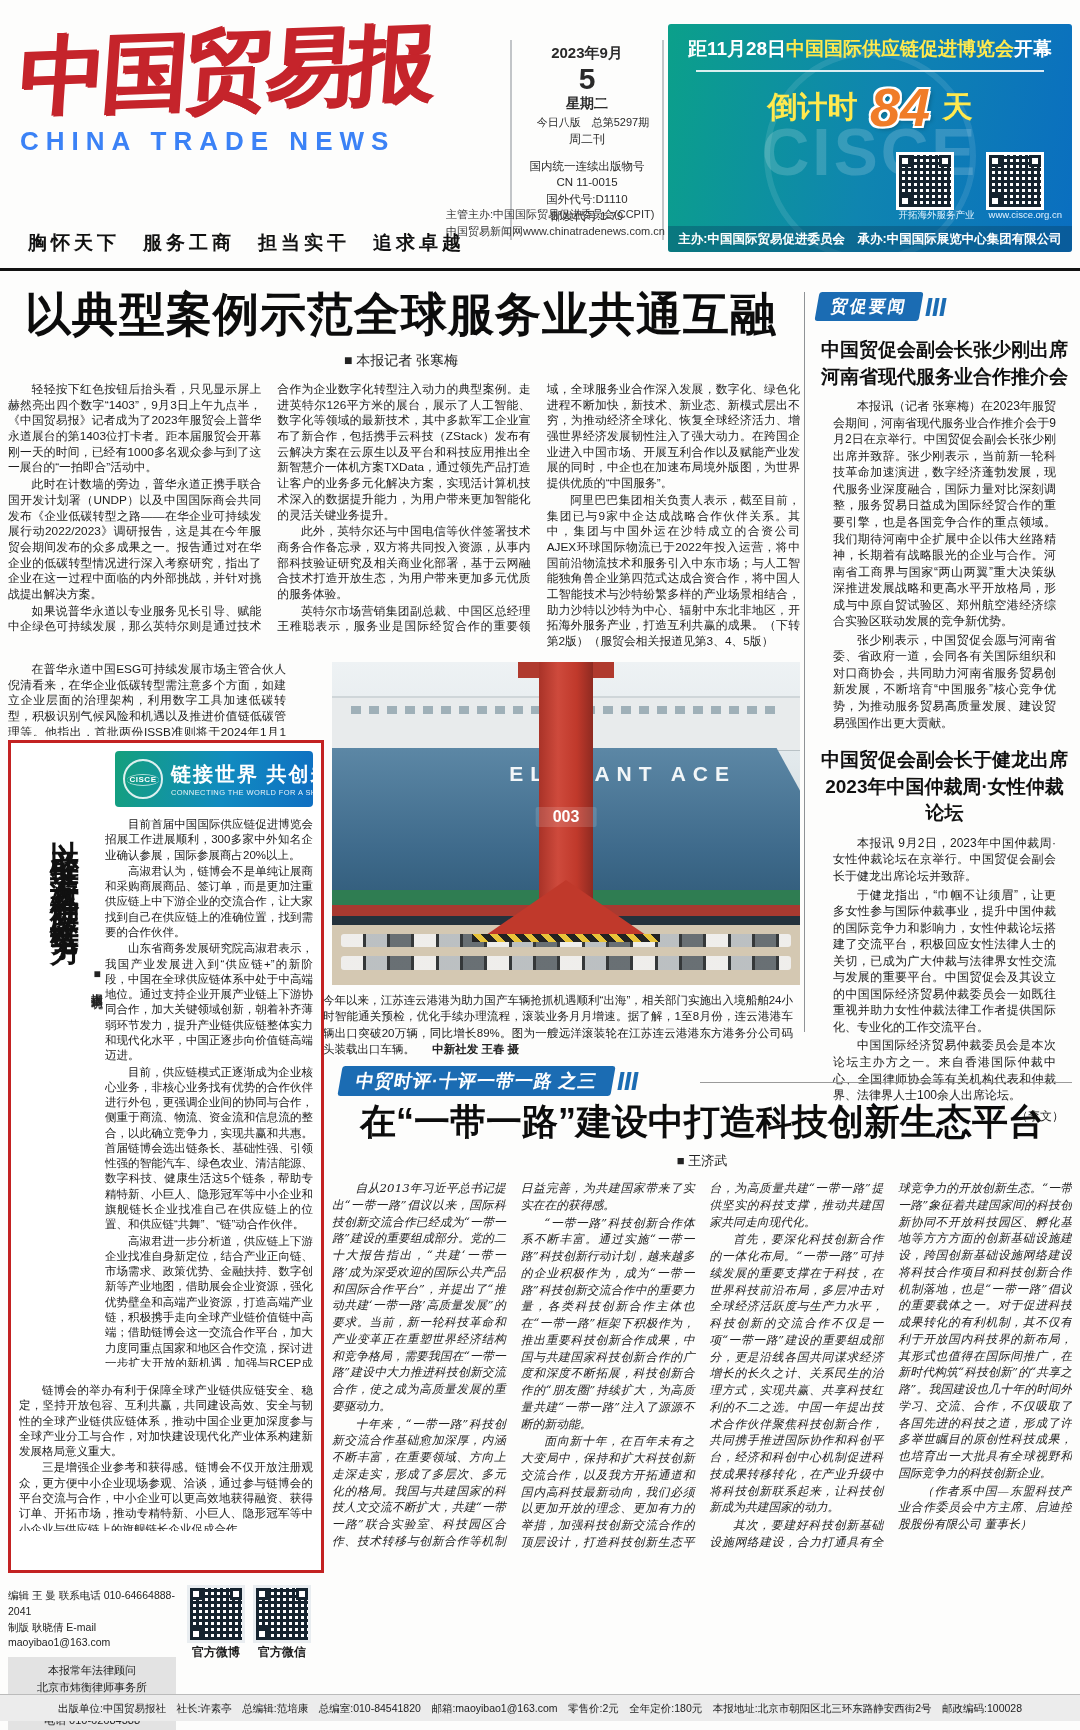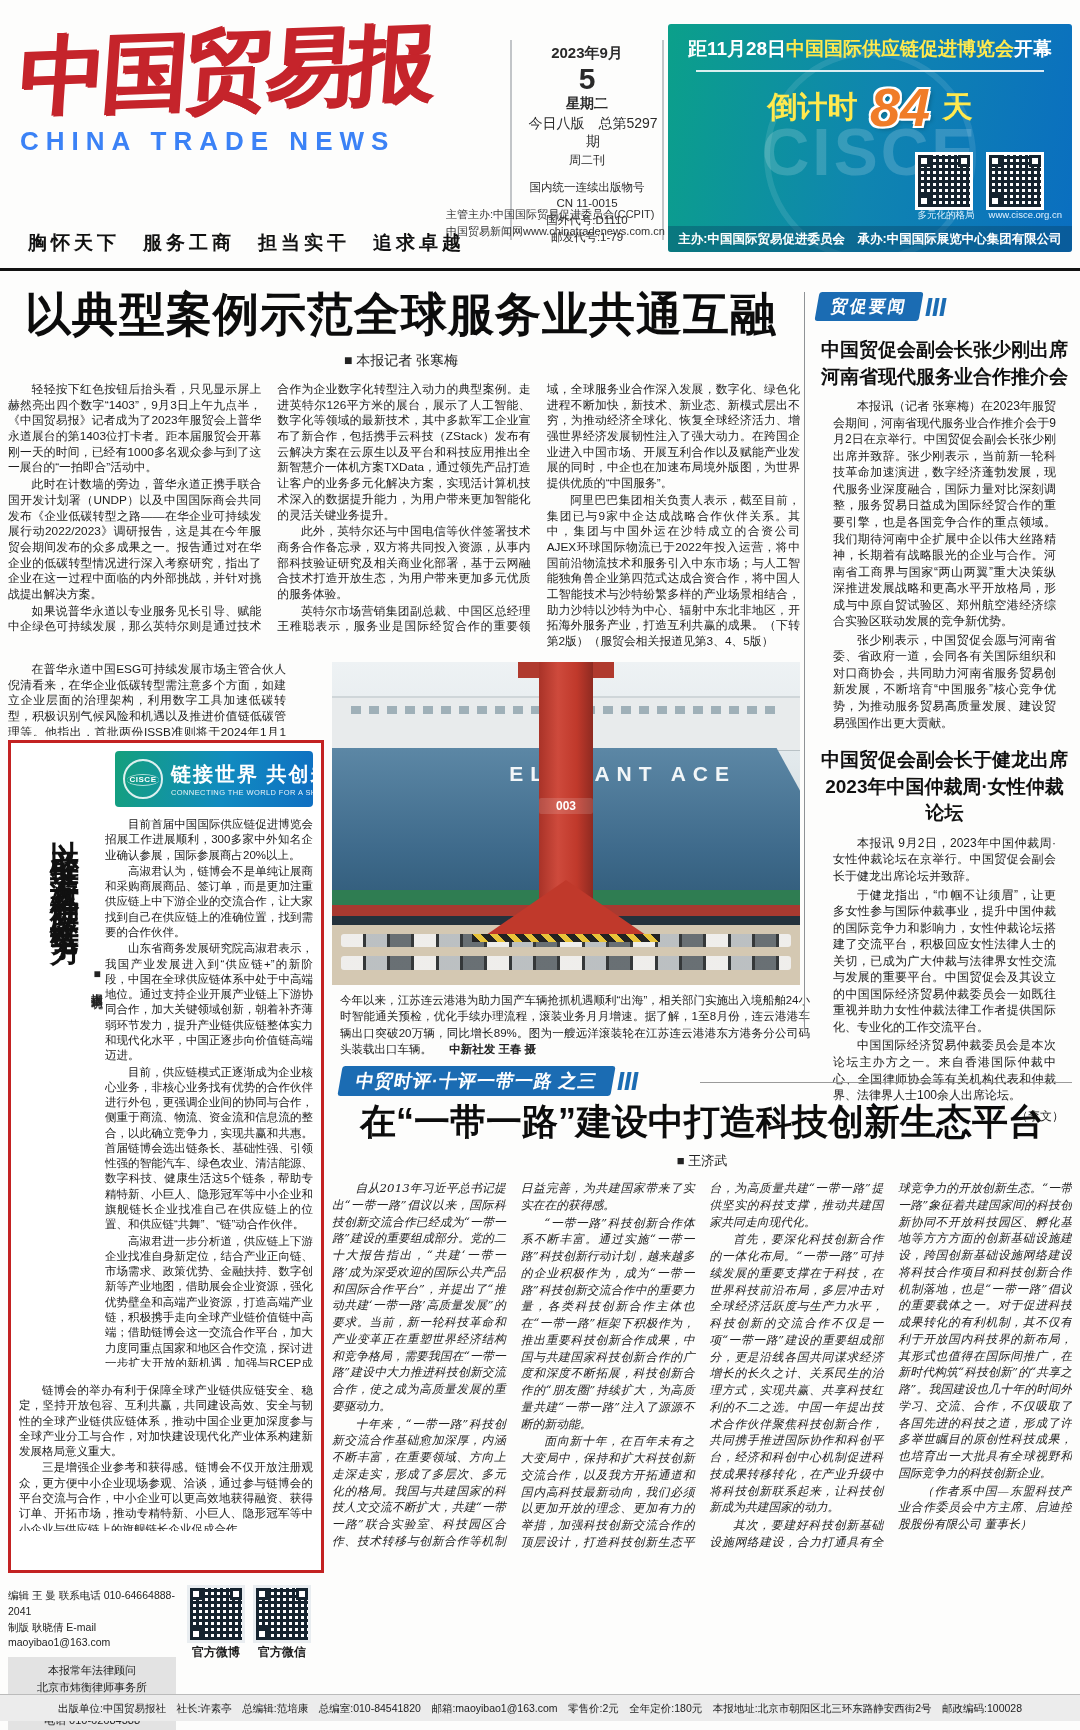--- a/index.html
+++ b/index.html
@@ -12,21 +12,21 @@
       text-shadow:2px 1px 0 #c5242b;white-space:nowrap;}
   .mast-sub{margin-top:14px;font-size:26px;font-weight:bold;letter-spacing:7px;color:#3b82f6;white-space:nowrap;}
   .slogan{position:absolute;left:28px;top:230px;width:610px;font-size:19px;font-weight:bold;
       letter-spacing:4px;color:#111;white-space:nowrap;}
   
   .issuebox{position:absolute;left:510px;top:40px;width:154px;height:200px;border-left:2px solid #c2c5c8;
       border-right:2px solid #c2c5c8;text-align:center;font-size:12px;color:#2a2a2a;padding-top:4px;box-sizing:border-box;}
   .issuebox .d1{font-size:15px;font-weight:bold;}
   .issuebox .d2{font-size:30px;font-weight:bold;line-height:1.05;}
   .issuebox .d3{font-size:14px;font-weight:bold;margin-bottom:2px;}
-  .issuebox .d4{font-size:14px;margin-bottom:1px;margin-left:12px;}
+  .issuebox .d4{font-size:11px;margin-bottom:1px;margin-left:12px;}
   .issuebox .d5{font-size:12px;margin-bottom:10px;}
   .issuebox .d6{font-size:11.5px;line-height:1.45;}
   .publisher{position:absolute;left:446px;top:206px;width:235px;font-size:11px;line-height:1.5;color:#333;white-space:nowrap;}
   
   .banner{position:absolute;left:668px;top:24px;width:404px;height:228px;border-radius:3px;overflow:hidden;
       background:linear-gradient(100deg,#0ba08a 0%,#0f85b0 50%,#0a6ec0 100%);}
   .banner .wm{position:absolute;left:50%;top:56%;transform:translate(-50%,-50%);font-size:66px;font-weight:900;
       letter-spacing:3px;color:rgba(255,255,255,0.17);font-family:"Liberation Sans",sans-serif;}
   .banner .ring{position:absolute;left:50%;top:58%;transform:translate(-50%,-50%);width:200px;height:200px;
       border:6px solid rgba(255,255,255,0.10);border-radius:50%;}
@@ -74,27 +74,27 @@
   .stripe-green{position:absolute;left:0;top:228px;width:100%;height:15px;background:#2f7d52;}
   .stripe-red{position:absolute;left:0;top:243px;width:100%;height:11px;background:#a83a30;}
   .stripe-dark{position:absolute;left:0;top:254px;width:100%;height:9px;background:#24323c;}
   .dock{position:absolute;left:0;top:263px;width:100%;height:60px;background:#d4c8b2;}
   .car-row{position:absolute;left:2%;width:96%;height:13px;border-radius:3px;opacity:.9;background:
       repeating-linear-gradient(90deg,#f2f2f2 0 22px,#23282c 22px 25px,#b9bfc4 25px 46px,#23282c 46px 49px,#5d666d 49px 70px,#23282c 70px 73px);}
   .car-row.r1{top:272px;} .car-row.r2{top:294px;height:14px;}
   .crane-top{position:absolute;left:50%;top:0;transform:translateX(-50%);width:96px;height:16px;background:#b03a2e;}
   .crane-mast{position:absolute;left:50%;top:0;transform:translateX(-50%);width:54px;height:268px;
       background:linear-gradient(90deg,#a93328,#ce4a3c 35%,#c0392b 70%,#8e2a21);}
-  .crane-num{position:absolute;left:50%;top:136px;transform:translateX(-50%);color:#fff;font-size:12px;font-weight:bold;
+  .crane-num{position:absolute;left:50%;top:145px;transform:translateX(-50%);color:#fff;font-size:16px;font-weight:bold;
       background:rgba(255,255,255,.14);padding:1px 17px;border-radius:2px;}
   .crane-base{position:absolute;left:50%;top:218px;transform:translateX(-50%);width:0;height:0;
       border-left:90px solid transparent;border-right:90px solid transparent;border-bottom:62px solid #c0392b;}
   .crane-hazard{position:absolute;left:50%;top:272px;transform:translateX(-50%);width:188px;height:8px;
       background:repeating-linear-gradient(45deg,#222 0 6px,#e8c33a 6px 12px);}
-  .caption{position:absolute;left:340px;top:992px;width:470px;font-size:11.5px;line-height:1.42;text-align:justify;color:#222;}
+  .caption{position:absolute;left:323px;top:992px;width:470px;font-size:11.5px;line-height:1.42;text-align:justify;color:#222;}
   .caption .credit{font-weight:bold;padding-left:14px;white-space:nowrap;}
   
   .rail{position:absolute;left:804px;top:292px;width:268px;height:740px;border-left:1px solid #8f9396;
       padding-left:12px;box-sizing:border-box;}
   .badge-row{display:flex;align-items:center;gap:6px;}
   .badge{display:inline-block;background:#1b6cb3;color:#fff;font-size:17px;font-weight:900;letter-spacing:2px;
       padding:3px 14px;transform:skewX(-10deg);border-radius:3px;white-space:nowrap;}
   .badge-bars{display:flex;gap:3px;}
   .badge-bars i{display:block;width:4px;height:18px;background:#1b6cb3;transform:skewX(-10deg);}
   .rail-title{margin:16px 0 8px;text-align:center;font-size:19px;font-weight:900;line-height:1.4;color:#111;}
@@ -181,21 +181,21 @@
     <div class="countdown">
       <span class="lbl">倒计时</span>
       <span class="days">84</span>
       <span class="unit">天</span>
     </div>
     <div class="banner-qrs">
       <div class="bqr">
         <div class="qr">
             <span class="c3"></span>
           </div>
-        <div class="lab">多元化的格局</div>
+        <div class="lab">开拓海外服务产业</div>
       </div>
       <div class="bqr">
         <div class="qr">
             <span class="c3"></span>
           </div>
         <div class="lab">www.cisce.org.cn</div>
       </div>
     </div>
     <div class="banner-footer">主办:中国国际贸易促进委员会　承办:中国国际展览中心集团有限公司</div>
   </div>

